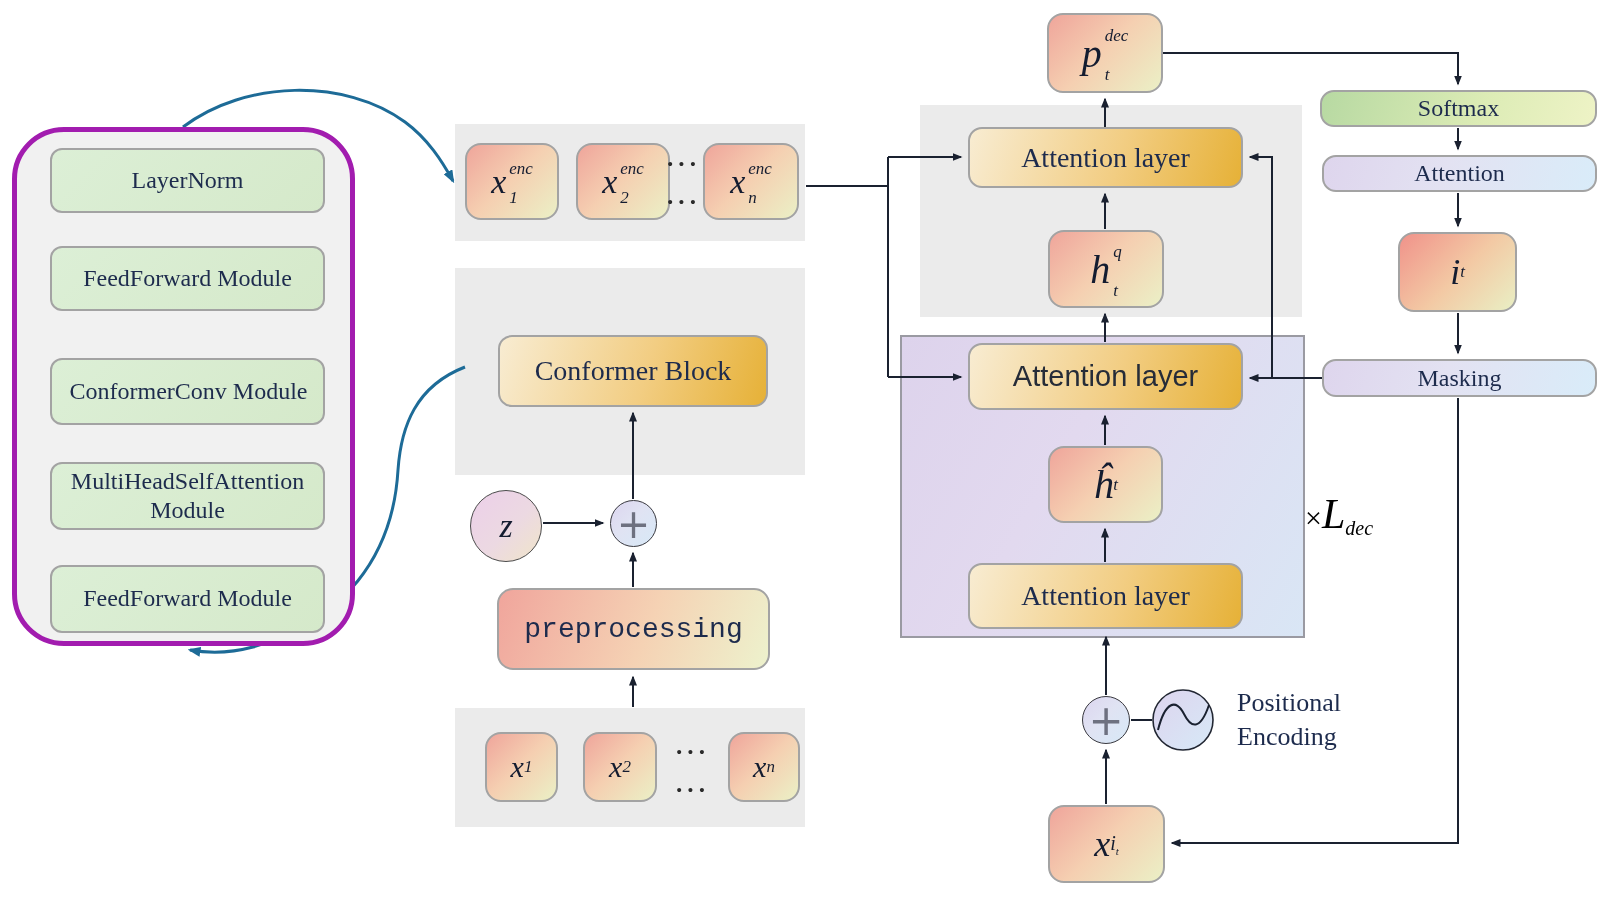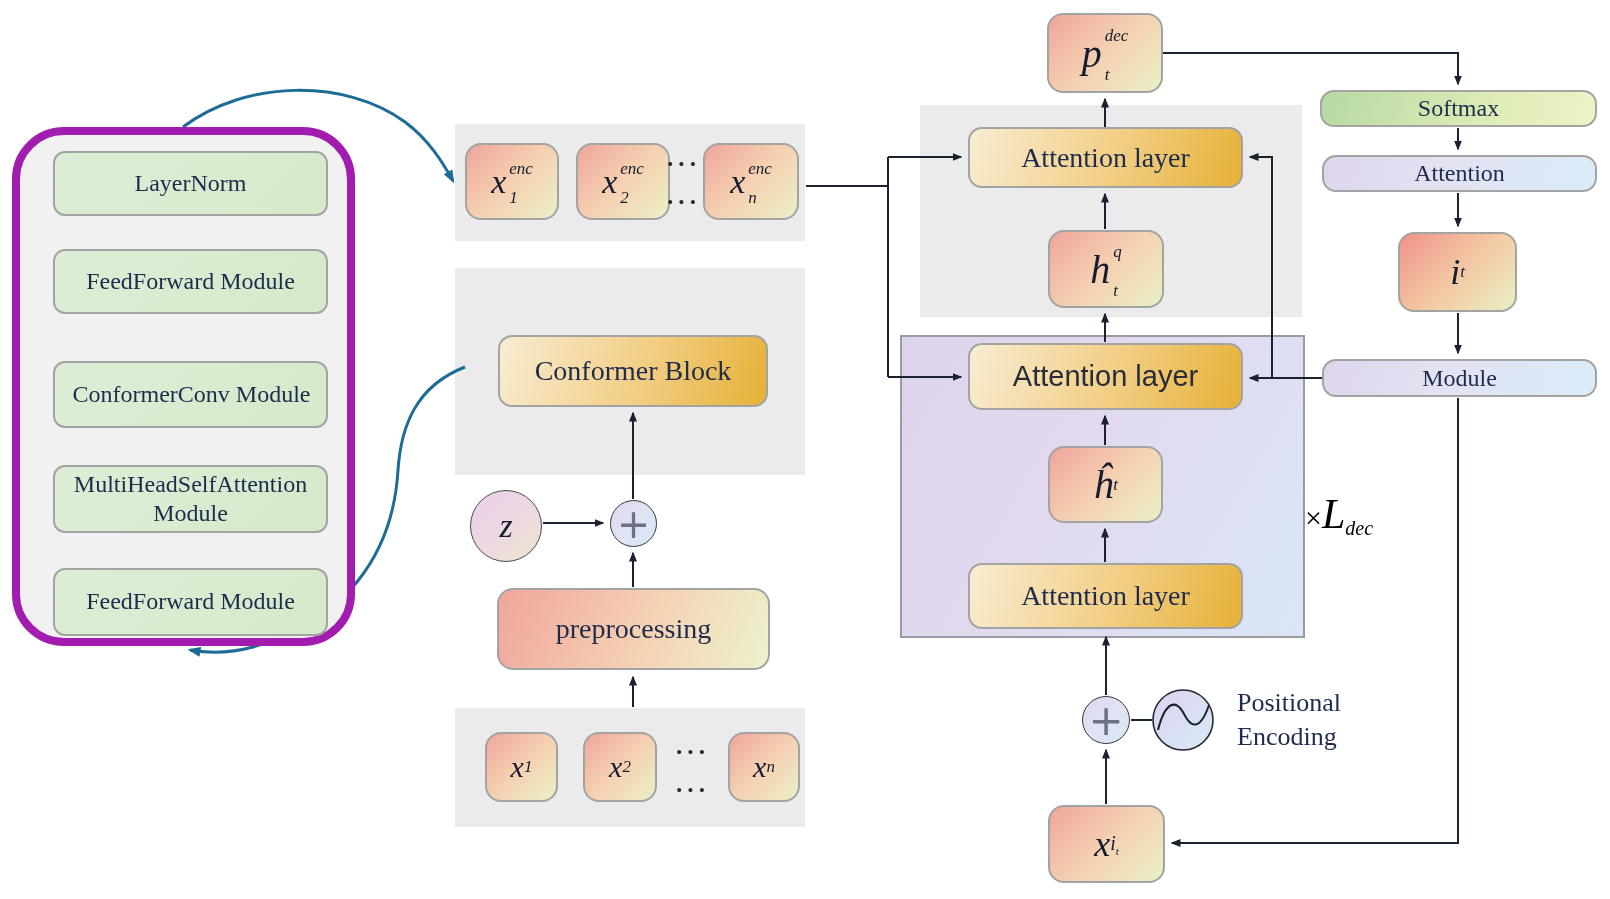--- a/index.html
+++ b/index.html
@@ -5,36 +5,36 @@
   html,body{margin:0;padding:0;background:#ffffff;}
   .canvas{
     position:relative;width:1610px;height:899px;background:#ffffff;overflow:hidden;
     font-family:"Liberation Serif","DejaVu Serif",serif;color:#1d2b4d;
   }
   .panel{position:absolute;background:#ebebeb;box-sizing:border-box;}
   .flexc{display:flex;align-items:center;justify-content:center;}
   
   .enc-container{
     position:absolute;left:12px;top:127px;width:343px;height:519px;
-    background:#f1f1f1;border:8px solid #a21caf;border-radius:52px;box-sizing:border-box;
+    background:#f1f1f1;border:5px solid #a21caf;border-radius:52px;box-sizing:border-box;
   }
   .mod{
     position:absolute;left:33px;width:275px;background:linear-gradient(135deg,#dcefd6 0%,#d5e9ca 100%);
     border:2px solid #a3a3a3;border-radius:12px;display:flex;align-items:center;justify-content:center;
     text-align:center;font-size:24px;line-height:1.22;color:#1d2b4d;box-sizing:border-box;padding:2px 8px;
   }
   
   .gbox{
     position:absolute;border:2px solid #a3a3a3;border-radius:16px;box-sizing:border-box;
     display:flex;align-items:center;justify-content:center;
   }
   .grad-token{background:linear-gradient(135deg,#efa59b 0%,#f5cfb1 48%,#ebf0c6 100%);}
   .grad-red{background:linear-gradient(135deg,#f0928a 0%,#f3c9a4 52%,#e9efc4 100%);}
   .grad-gold{background:linear-gradient(108deg,#f8ecd2 0%,#f2cd82 55%,#e6b137 100%);}
-  .grad-prep{background:linear-gradient(112deg,#f0a59c 0%,#f5d2b4 55%,#edf2cd 100%);}
+  .grad-prep{background:linear-gradient(112deg,#f0a59c 0%,#f5d2b4 55%,#edf2cd 100%);font-family:Liberation Mono, monospace;}
   .grad-green{background:linear-gradient(108deg,#b7d9a2 0%,#ddecb6 60%,#eef3c6 100%);}
   .grad-pill{background:linear-gradient(108deg,#ded5ed 0%,#e3e2f2 45%,#d9ecf9 100%);}
   .grad-z{background:linear-gradient(135deg,#eccfe9 0%,#ecd9e2 55%,#f0e5c9 100%);}
   .purple-panel{
     position:absolute;left:900px;top:335px;width:405px;height:303px;
     background:linear-gradient(120deg,#ddd3ec 0%,#e2d9ef 40%,#d9e6f5 100%);
     border:2px solid #9a9aa2;box-sizing:border-box;
   }
   .attn{
     position:absolute;left:968px;width:275px;border-radius:14px;
@@ -268,16 +268,16 @@
     <span>Softmax</span>
   </div>
   <div class="pill grad-pill" style="left:1322px;top:155px;width:275px;height:37px;">
     <span>Attention</span>
   </div>
   <div class="gbox grad-red" style="left:1398px;top:232px;width:119px;height:80px;">
     <span class="mi b36">i</span>
       <sub class="msub">t</sub>
   </div>
   <div class="pill grad-pill" style="left:1322px;top:359px;width:275px;height:38px;">
-    <span>Module</span>
+    <span>Masking</span>
   </div>
 
 </div>
 
 </body></html>

